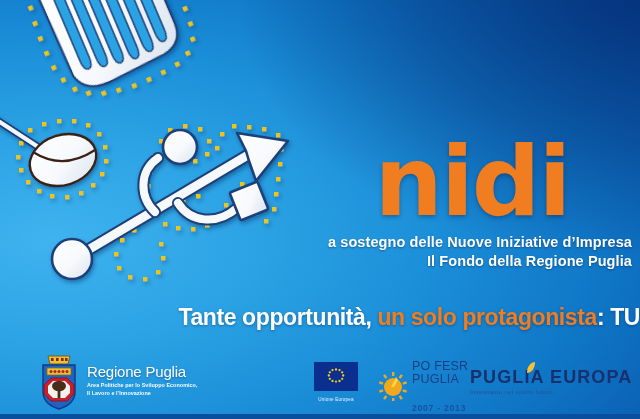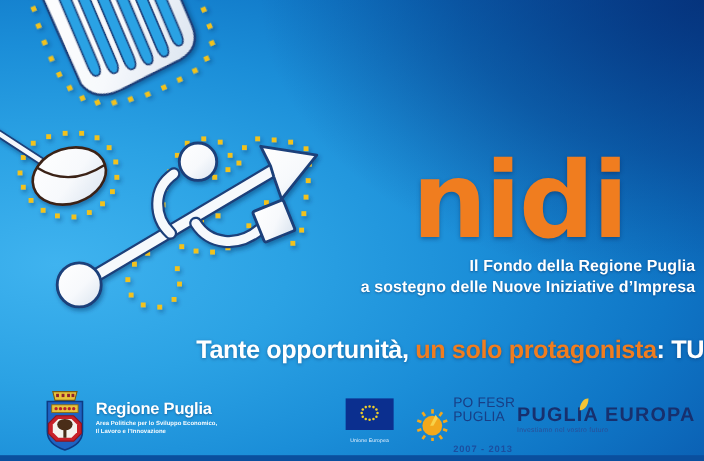--- a/index.html
+++ b/index.html
@@ -41,21 +41,21 @@
     font-size:23px;font-weight:bold;letter-spacing:-.4px;
     color:#ffffff;white-space:nowrap;
     text-shadow:0 1px 3px rgba(0,25,70,.40);
     z-index:6;
   }
   .tagline .hl{color:#f07d1f;}
   
   .footer{position:absolute;left:0;top:348px;width:640px;height:71px;z-index:6;}
   .rp{position:absolute;left:38px;top:4px;display:flex;align-items:center;gap:7px;}
   .rp-txt{color:#ffffff;}
-  .rp-title{font-size:15px;font-weight:bold;letter-spacing:-.2px;line-height:1.05;
+  .rp-title{font-size:15px;font-weight:normal;letter-spacing:-.2px;line-height:1.05;
             text-shadow:0 1px 2px rgba(0,25,70,.4);}
   .rp-sub{font-size:5.4px;font-weight:bold;line-height:1.42;margin-top:2px;letter-spacing:.05px;opacity:.96;}
   .rp-sub span{display:block;}
   .eu{position:absolute;left:314px;top:14px;text-align:center;}
   .eu-cap{font-size:4.6px;color:#eaf3ff;margin-top:1.5px;letter-spacing:.15px;}
   .fesr{position:absolute;left:378px;top:12px;display:flex;align-items:center;gap:4px;}
   .fesr-txt{line-height:1.0;}
   .fesr-l1,.fesr-l2{font-size:12.5px;font-weight:normal;color:#183f86;letter-spacing:.2px;}
   .fesr-yr{font-size:8.5px;font-weight:bold;color:#1b4fa0;letter-spacing:.8px;margin-top:19px;}
   .pe{position:absolute;left:470px;top:20px;}
@@ -218,22 +218,22 @@
 
       <circle cx="72" cy="259" r="20" fill="url(#wg)" stroke="#1b3f7a" stroke-width="2.6"></circle>
 
       <rect x="234" y="186" width="30" height="30" rx="2" transform="rotate(-22 249 201)" fill="url(#wg)" stroke="#1b3f7a" stroke-width="2.6"></rect>
     </g>
   </svg>
 
   <div class="wordmark">nidi</div>
 
   <div class="sub">
+    <span>a sostegno delle Nuove Iniziative d’Impresa</span>
     <span>Il Fondo della Regione Puglia</span>
-    <span>a sostegno delle Nuove Iniziative d’Impresa</span>
   </div>
 
   <div class="tagline"><span>Tante opportunità,</span><span class="hl"> un solo protagonista</span><span>: TU</span></div>
 
   <div class="footer">
 
     <div class="rp">
       <svg width="42" height="58" viewBox="0 0 42 58">
 
         <path d="M10,4 L32,4 L30,12 L12,12 Z" fill="#e8c33a" stroke="#7a5b10" stroke-width="1"></path>

